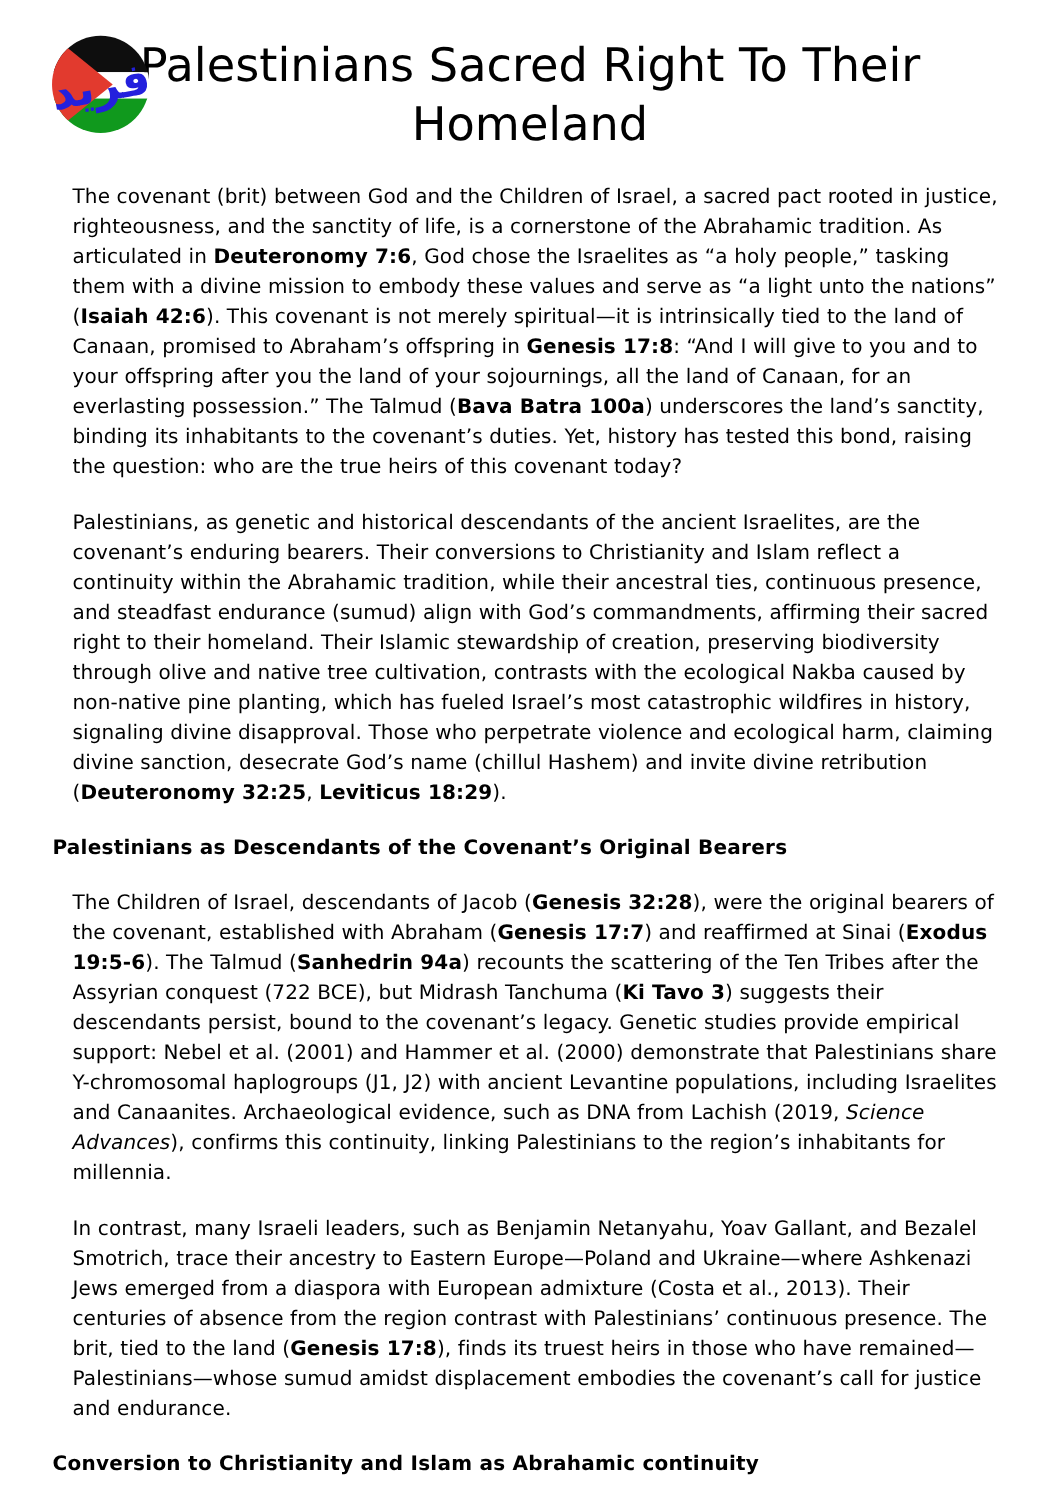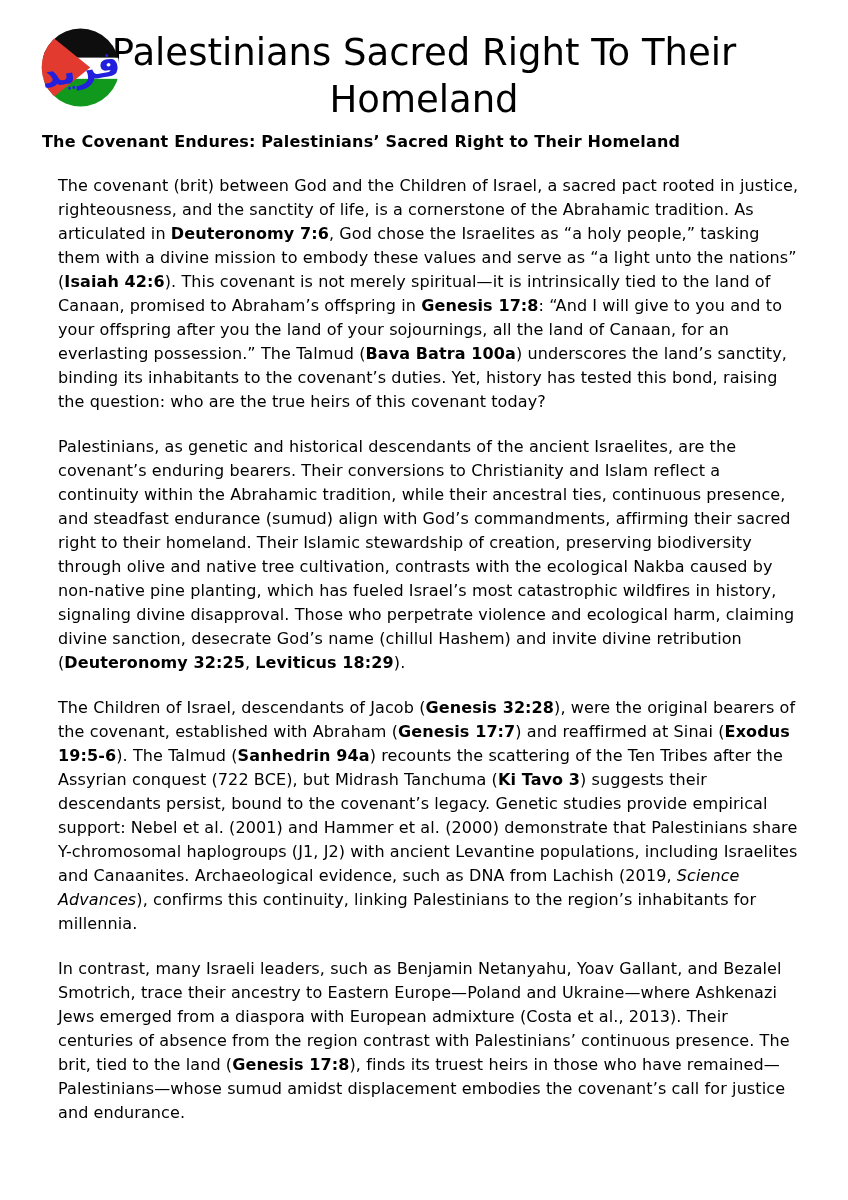--- a/index.html
+++ b/index.html
@@ -72,26 +72,27 @@
         <polygon points="0,0 62,50 0,100" fill="#e23a2e"></polygon>
       </g>
       <text class="logo-arabic" x="50" y="67" font-size="44" text-anchor="middle" transform="rotate(-10 50 52)" fill="#2320dd">فريد</text>
     </svg>
   </div>
 
   <h1 class="doc-title">Palestinians Sacred Right To Their Homeland</h1>
 
   <main class="doc-body">
 
-    <h2 class="doc-heading first-heading">The Covenant Endures: Palestinians’ Sacred Right to Their Homeland</h2>
 
     <p class="doc-para"><span>The covenant (brit) between God and the Children of Israel, a sacred pact rooted in justice, righteousness, and the sanctity of life, is a cornerstone of the Abrahamic tradition. As articulated in </span><span style="font-weight: 700;">Deuteronomy 7:6</span><span>, God chose the Israelites as “a holy people,” tasking them with a divine mission to embody these values and serve as “a light unto the nations” (</span><span style="font-weight: 700;">Isaiah 42:6</span><span>). This covenant is not merely spiritual—it is intrinsically tied to the land of Canaan, promised to Abraham’s offspring in </span><span style="font-weight: 700;">Genesis 17:8</span><span>: “And I will give to you and to your offspring after you the land of your sojournings, all the land of Canaan, for an everlasting possession.” The Talmud (</span><span style="font-weight: 700;">Bava Batra 100a</span><span>) underscores the land’s sanctity, binding its inhabitants to the covenant’s duties. Yet, history has tested this bond, raising the question: who are the true heirs of this covenant today?</span></p>
 
     <p class="doc-para"><span>Palestinians, as genetic and historical descendants of the ancient Israelites, are the covenant’s enduring bearers. Their conversions to Christianity and Islam reflect a continuity within the Abrahamic tradition, while their ancestral ties, continuous presence, and steadfast endurance (sumud) align with God’s commandments, affirming their sacred right to their homeland. Their Islamic stewardship of creation, preserving biodiversity through olive and native tree cultivation, contrasts with the ecological Nakba caused by non-native pine planting, which has fueled Israel’s most catastrophic wildfires in history, signaling divine disapproval. Those who perpetrate violence and ecological harm, claiming divine sanction, desecrate God’s name (chillul Hashem) and invite divine retribution (</span><span style="font-weight: 700;">Deuteronomy 32:25</span><span>, </span><span style="font-weight: 700;">Leviticus 18:29</span><span>).</span></p>
 
+    <h2 class="doc-heading">Palestinians as Descendants of the Covenant’s Original Bearers</h2>
 
     <p class="doc-para"><span>The Children of Israel, descendants of Jacob (</span><span style="font-weight: 700;">Genesis 32:28</span><span>), were the original bearers of the covenant, established with Abraham (</span><span style="font-weight: 700;">Genesis 17:7</span><span>) and reaffirmed at Sinai (</span><span style="font-weight: 700;">Exodus 19:5-6</span><span>). The Talmud (</span><span style="font-weight: 700;">Sanhedrin 94a</span><span>) recounts the scattering of the Ten Tribes after the Assyrian conquest (722 BCE), but Midrash Tanchuma (</span><span style="font-weight: 700;">Ki Tavo 3</span><span>) suggests their descendants persist, bound to the covenant’s legacy. Genetic studies provide empirical support: Nebel et al. (2001) and Hammer et al. (2000) demonstrate that Palestinians share Y-chromosomal haplogroups (J1, J2) with ancient Levantine populations, including Israelites and Canaanites. Archaeological evidence, such as DNA from Lachish (2019, </span><span style="font-style: italic;">Science Advances</span><span>), confirms this continuity, linking Palestinians to the region’s inhabitants for millennia.</span></p>
 
     <p class="doc-para"><span>In contrast, many Israeli leaders, such as Benjamin Netanyahu, Yoav Gallant, and Bezalel Smotrich, trace their ancestry to Eastern Europe—Poland and Ukraine—where Ashkenazi Jews emerged from a diaspora with European admixture (Costa et al., 2013). Their centuries of absence from the region contrast with Palestinians’ continuous presence. The brit, tied to the land (</span><span style="font-weight: 700;">Genesis 17:8</span><span>), finds its truest heirs in those who have remained—Palestinians—whose sumud amidst displacement embodies the covenant’s call for justice and endurance.</span></p>
 
+    <h2 class="doc-heading">Conversion to Christianity and Islam as Abrahamic continuity</h2>
 
   </main>
 </div>
 
 </body></html>

